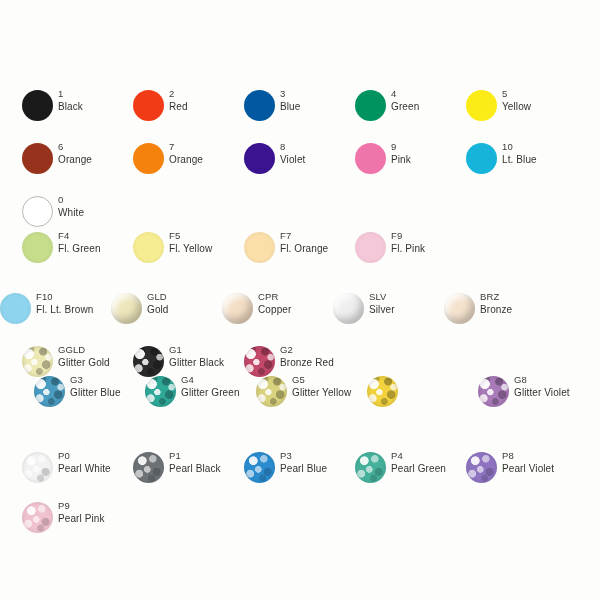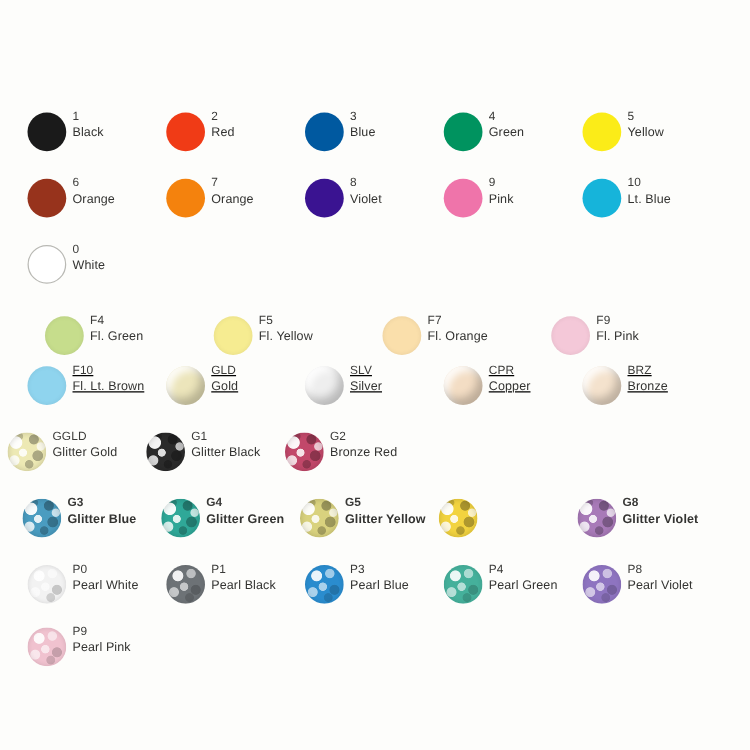--- a/index.html
+++ b/index.html
@@ -196,21 +196,21 @@
         </div>
       </div>
       <div class="cell empty">
         <div class="swatch fin-solid"></div>
         <div class="labels">
           <span class="code"></span>
           <span class="name"></span>
         </div>
       </div>
     </div>
-    <div class="row" style="top: 251px; padding-left: 36px; gap: 24px;">
+    <div class="row" style="top: 230px; padding-left: 22px;">
       <div class="cell">
         <div class="swatch fin-faint" style="background-color: rgb(198, 221, 140);"></div>
         <div class="labels">
           <span class="code">F4</span>
           <span class="name">Fl. Green</span>
         </div>
       </div>
       <div class="cell">
         <div class="swatch fin-faint" style="background-color: rgb(246, 236, 145);"></div>
         <div class="labels">
@@ -226,58 +226,58 @@
         </div>
       </div>
       <div class="cell">
         <div class="swatch fin-faint" style="background-color: rgb(244, 200, 216);"></div>
         <div class="labels">
           <span class="code">F9</span>
           <span class="name">Fl. Pink</span>
         </div>
       </div>
     </div>
-    <div class="row" style="top: 291px; padding-left: 22px; text-decoration: underline;">
+    <div class="row" style="top: 291px; ">
       <div class="cell">
         <div class="swatch fin-faint" style="background-color: rgb(143, 212, 238);"></div>
         <div class="labels">
           <span class="code">F10</span>
           <span class="name">Fl. Lt. Brown</span>
         </div>
       </div>
       <div class="cell">
         <div class="swatch fin-metal" style="background-color: rgb(236, 229, 187);"></div>
         <div class="labels">
           <span class="code">GLD</span>
           <span class="name">Gold</span>
         </div>
       </div>
       <div class="cell">
+        <div class="swatch fin-metal" style="background-color: rgb(243, 221, 196);"></div>
+        <div class="labels">
+          <span class="code">CPR</span>
+          <span class="name">Copper</span>
+        </div>
+      </div>
+      <div class="cell">
         <div class="swatch fin-metal" style="background-color: rgb(238, 238, 238);"></div>
         <div class="labels">
           <span class="code">SLV</span>
           <span class="name">Silver</span>
         </div>
       </div>
       <div class="cell">
-        <div class="swatch fin-metal" style="background-color: rgb(243, 221, 196);"></div>
-        <div class="labels">
-          <span class="code">CPR</span>
-          <span class="name">Copper</span>
-        </div>
-      </div>
-      <div class="cell">
         <div class="swatch fin-metal" style="background-color: rgb(244, 226, 205);"></div>
         <div class="labels">
           <span class="code">BRZ</span>
           <span class="name">Bronze</span>
         </div>
       </div>
     </div>
-    <div class="row" style="top: 344px; padding-left: 6px;">
+    <div class="row" style="top: 344px; padding-left: 22px;">
       <div class="cell">
         <div class="swatch fin-glitter" style="background-color: rgb(237, 233, 180);"></div>
         <div class="labels">
           <span class="code">GGLD</span>
           <span class="name">Glitter Gold</span>
         </div>
       </div>
       <div class="cell">
         <div class="swatch fin-glitter" style="background-color: rgb(43, 43, 43);"></div>
         <div class="labels">
@@ -286,21 +286,21 @@
         </div>
       </div>
       <div class="cell">
         <div class="swatch fin-glitter" style="background-color: rgb(194, 72, 106);"></div>
         <div class="labels">
           <span class="code">G2</span>
           <span class="name">Bronze Red</span>
         </div>
       </div>
     </div>
-    <div class="row" style="top: 397px; padding-left: 18px; font-weight: bold;">
+    <div class="row" style="top: 374px; padding-left: 34px;">
       <div class="cell">
         <div class="swatch fin-glitter" style="background-color: rgb(74, 156, 192);"></div>
         <div class="labels">
           <span class="code">G3</span>
           <span class="name">Glitter Blue</span>
         </div>
       </div>
       <div class="cell">
         <div class="swatch fin-glitter" style="background-color: rgb(47, 168, 152);"></div>
         <div class="labels">

